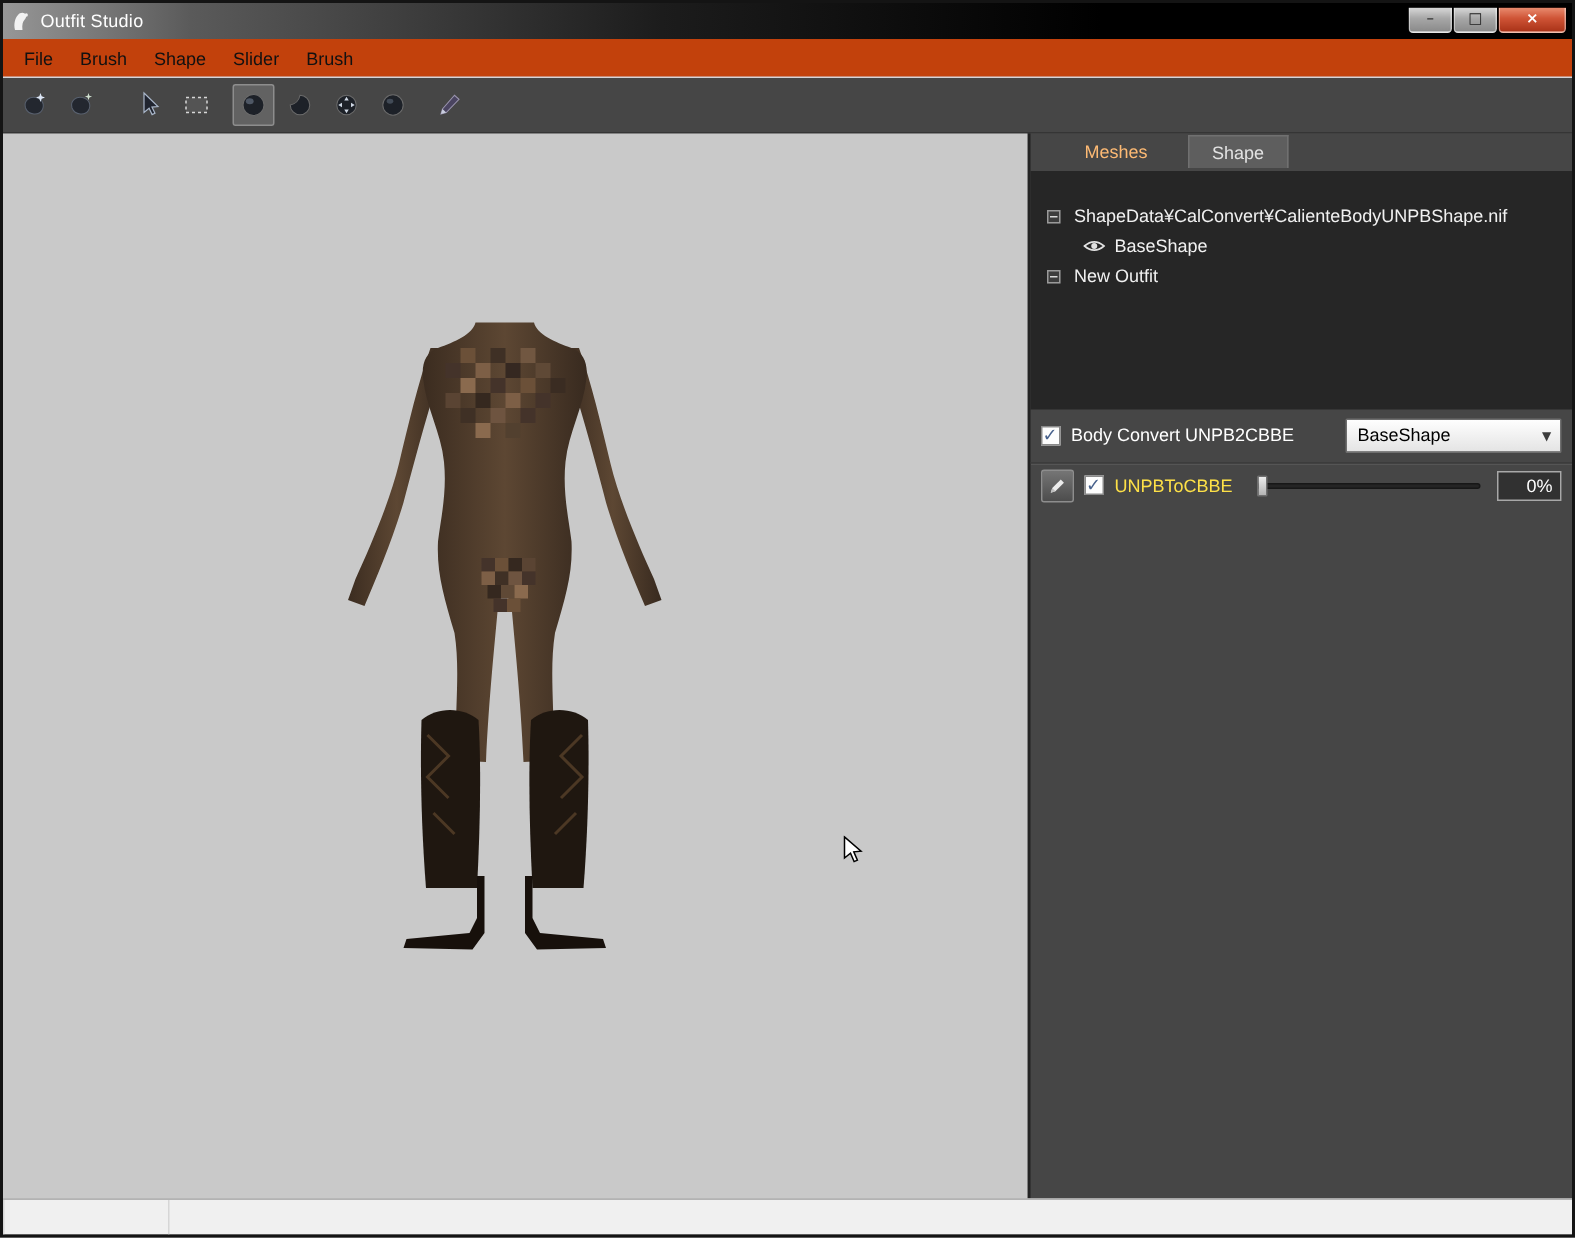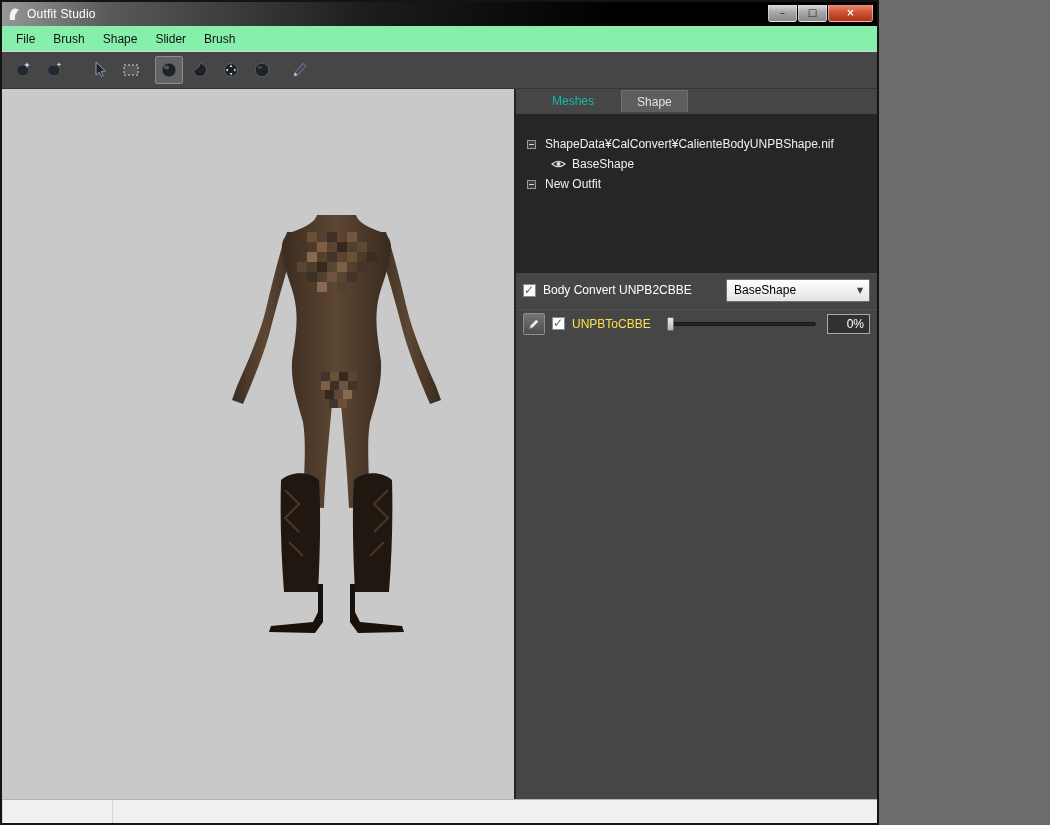--- a/index.html
+++ b/index.html
@@ -1,18 +1,18 @@
 <!DOCTYPE html>
 <html><head>
 <meta charset="utf-8">
 <style>
   html,body{margin:0;padding:0;background:#6c6c6c;}
   *{box-sizing:border-box;}
   .window{
-    width:879px;height:825px;
+    width:1050px;height:825px;
     background:#474747;
     border:2px solid #141414;
     display:flex;flex-direction:column;
     font-family:"Liberation Sans",sans-serif;
     position:relative;overflow:hidden;
   }
   
   .titlebar{
     height:24px;flex:0 0 24px;
     background:linear-gradient(90deg,#979797 0%,#5a5a5a 12%,#1c1c1c 42%,#000 70%,#000 100%);
@@ -29,21 +29,21 @@
     color:#1c1c1c;font-size:10px;line-height:15px;text-align:center;
     font-family:"DejaVu Sans",sans-serif;
   }
   .win-btn.close{
     width:45px;
     background:linear-gradient(#e98c70,#cf5436 45%,#a93318);
     color:#fff;font-weight:bold;
   }
   
   .menubar{
-    height:26px;flex:0 0 26px;background:#86efac;
+    height:26px;flex:0 0 26px;background:#c2410c;
     border-bottom:1px solid #d4d4d9;
     display:flex;align-items:center;padding-left:5px;
   }
   .menu-item{font-size:12px;color:#111;padding:4px 9px;cursor:default;}
   
   .toolbar{
     height:37px;flex:0 0 37px;background:#464646;
     border-bottom:1px solid #353535;
     display:flex;align-items:center;padding-left:7px;gap:3px;
   }
@@ -57,21 +57,21 @@
   
   .main{flex:1;display:flex;min-height:0;}
   .viewport{flex:1;background:#c9c9c9;position:relative;overflow:hidden;}
   .rpanel{
     width:363px;flex:0 0 363px;background:#464646;
     border-left:2px solid #232323;
     display:flex;flex-direction:column;
   }
   
   .tabs{height:22px;flex:0 0 22px;display:flex;align-items:stretch;padding-left:21px;margin-top:1px;}
-  .tab{font-size:12px;display:flex;align-items:center;padding:0 15px;color:#14b8a6;}
+  .tab{font-size:12px;display:flex;align-items:center;padding:0 15px;color:#fdba74;}
   .tab.raised{background:#5e5e5e;border:1px solid #707070;border-bottom:none;color:#e2e2e2;margin-left:12px;}
   
   .tree{
     height:159px;flex:0 0 159px;background:#262626;margin-top:2px;
     padding-top:20px;font-size:12px;color:#f1f1f1;overflow:hidden;
   }
   .trow{height:20px;display:flex;align-items:center;padding-left:11px;white-space:nowrap;}
   .trow.child{padding-left:35px;}
   .expander{
     width:9px;height:9px;flex:0 0 9px;border:1px solid #9a9a9a;background:#3c3c3c;

